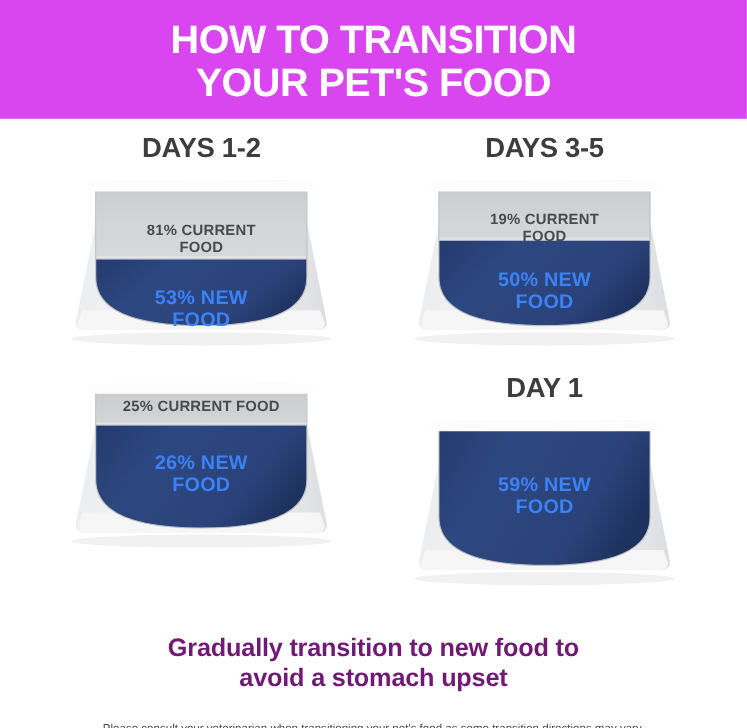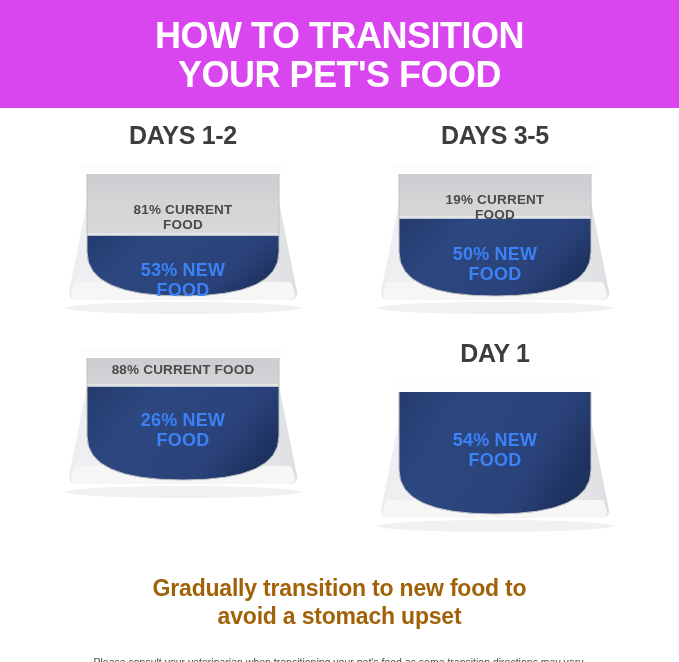--- a/index.html
+++ b/index.html
@@ -111,21 +111,21 @@
   .footer {
     width: 679px;
     position: absolute;
     left: 0;
     top: 560px;
   }
   .footer-main {
     text-align: center;
     font-size: 23px;
     font-weight: bold;
-    color: #a16207;
+    color: #701a75;
     line-height: 1.22;
     white-space: pre-line;
     letter-spacing: -0.2px;
     padding-top: 14px;
     font-family: "Liberation Sans", sans-serif;
   }
   .footer-fine {
     text-align: center;
     font-size: 10.5px;
     color: #4A4A4A;
@@ -262,21 +262,21 @@
         <path d="M26 126 H242 L246 137 Q247 144 239 144 H29 Q21 144 22 137 Z" fill="#F6F6F7"></path>
         <g clip-path="url(#bowlClip2)">
           <rect x="30" y="6" width="208" height="140" fill="url(#greyG2)"></rect>
           <rect x="30" y="46" width="208" height="102" fill="url(#blueG2)"></rect>
           <rect x="30" y="44" width="208" height="3" fill="#E8E9EB" opacity="0.75"></rect>
         </g>
         <path d="M38 14 H230 V96 Q230 140 134 140 Q38 140 38 96 Z" fill="none" stroke="#BFC1C4" stroke-width="1"></path>
         <path d="M36 8 H232 Q238 8 238 13 Q238 18 232 18 H36 Q30 18 30 13 Q30 8 36 8 Z" fill="#FDFDFD"></path>
       </svg>
       <div class="bowl-labels">
-        <div class="lbl lbl-current" style="top:22px">88% CURRENT FOOD</div>
+        <div class="lbl lbl-current" style="top:22px">25% CURRENT FOOD</div>
         <div class="lbl lbl-new" style="top:70px">26% NEW
 FOOD</div>
       </div>
     </div>
   </div>
 
   <div class="cell c3">
     <div class="cell-title">DAY 1</div>
     <div class="bowl-wrap">
       <svg class="bowl-svg" viewBox="0 0 268 160">
@@ -299,21 +299,21 @@
         <ellipse cx="134" cy="152" rx="118" ry="6" fill="#F1F1F2"></ellipse>
         <path d="M20 136 L44 16 Q46 8 56 8 H212 Q222 8 224 16 L248 136 Q249 144 240 144 H28 Q19 144 20 136 Z" fill="url(#standL3)"></path>
         <path d="M26 126 H242 L246 137 Q247 144 239 144 H29 Q21 144 22 137 Z" fill="#F6F6F7"></path>
         <g clip-path="url(#bowlClip3)">
           <rect x="30" y="6" width="208" height="144" fill="url(#blueG3)"></rect>
         </g>
         <path d="M38 14 H230 V96 Q230 140 134 140 Q38 140 38 96 Z" fill="none" stroke="#BFC1C4" stroke-width="1"></path>
         <path d="M36 8 H232 Q238 8 238 13 Q238 18 232 18 H36 Q30 18 30 13 Q30 8 36 8 Z" fill="#FDFDFD"></path>
       </svg>
       <div class="bowl-labels">
-        <div class="lbl lbl-new" style="top:56px">54% NEW
+        <div class="lbl lbl-new" style="top:56px">59% NEW
 FOOD</div>
       </div>
     </div>
   </div>
 
 </div>
 
 <div class="footer">
   <div class="footer-main">Gradually transition to new food to
 avoid a stomach upset</div>

